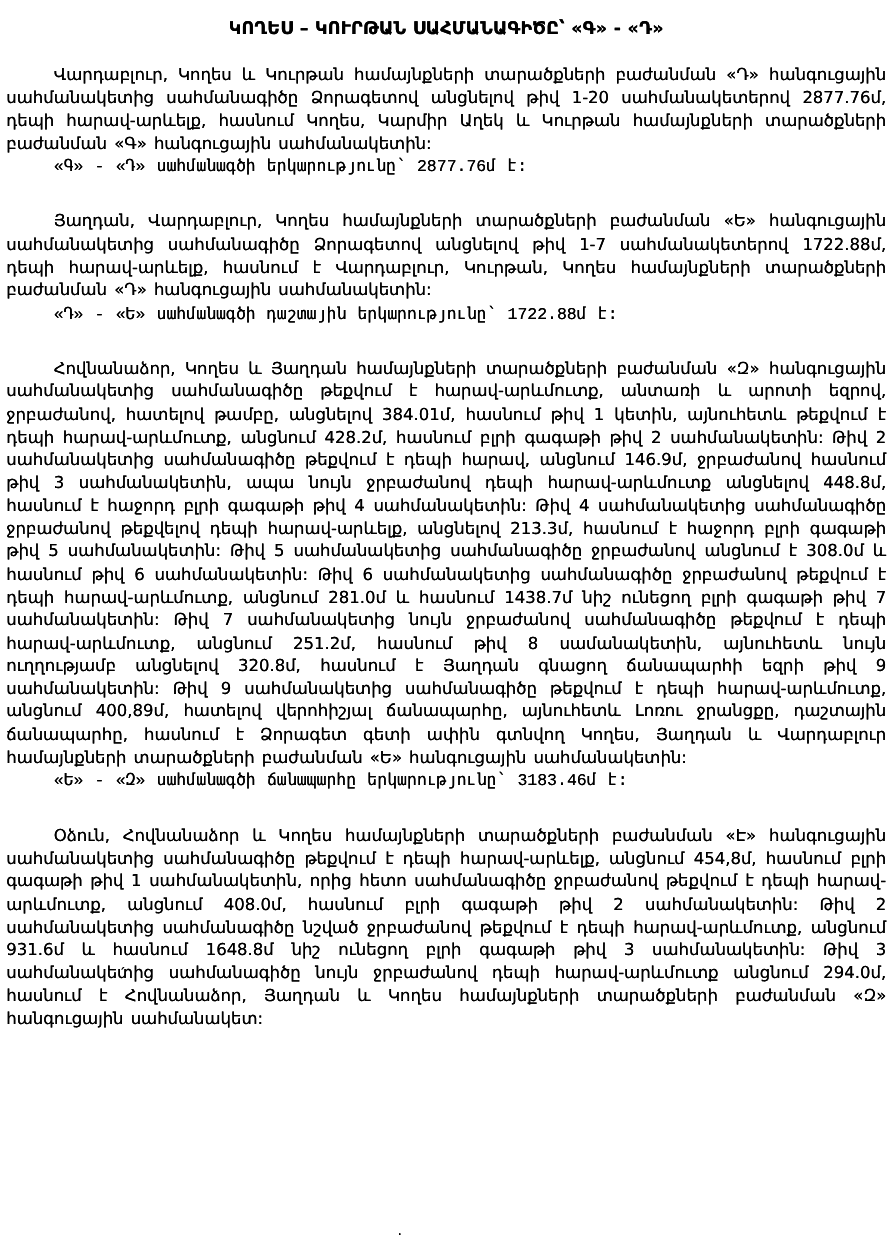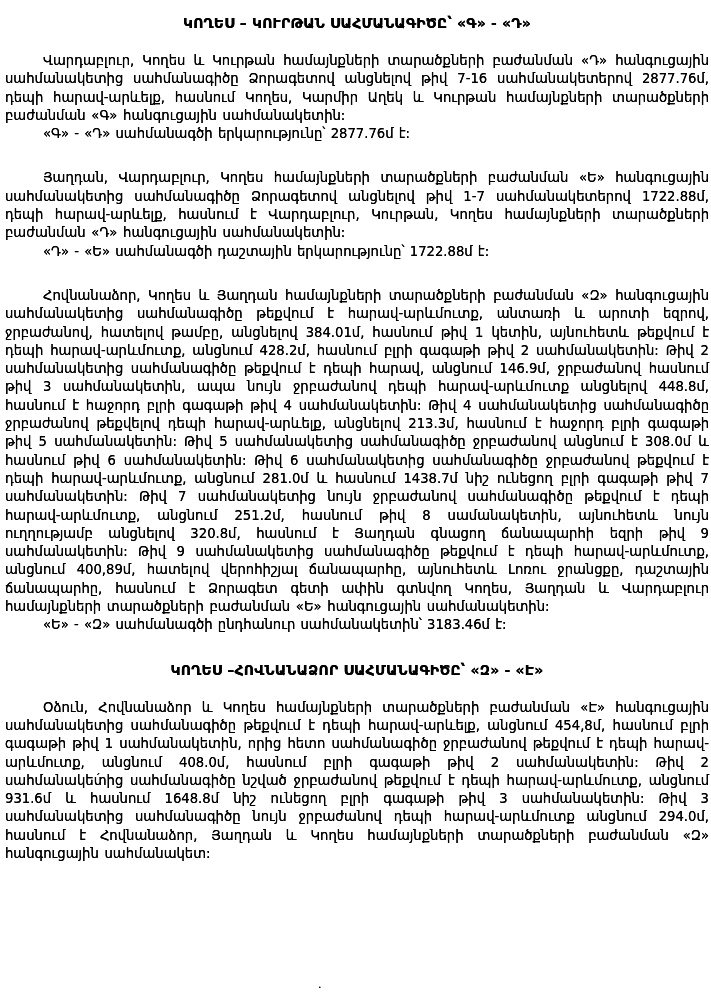--- a/index.html
+++ b/index.html
@@ -37,51 +37,51 @@
     margin: 20px 0 0 0;
     text-indent: 38px;
     text-align: justify;
     word-spacing: 1.5px;
   }
   .length-line {
     margin: 0;
     text-indent: 38px;
     text-align: left;
     word-spacing: 1px;
+    font-family: Liberation Mono, monospace;
   }
   .artifact {
     position: absolute;
     font-size: 11px;
     color: #000;
   }
   .artifact-tick { left: 95px; top: 770px; }
   .artifact-dot  { left: 318px; top: 976px; }
 </style>
 </head>
 <body>
 
 <div class="page">
 
   <section>
     <h2 class="section-title">ԿՈՂԵՍ – ԿՈՒՐԹԱՆ ՍԱՀՄԱՆԱԳԻԾԸ՝ «Գ» - «Դ»</h2>
-    <p class="body-paragraph">Վարդաբլուր, Կողես և Կուրթան համայնքների տարածքների բաժանման «Դ» հանգուցային սահմանակետից սահմանագիծը Ձորագետով անցնելով թիվ 7-16 սահմանակետերով 2877.76մ, դեպի հարավ-արևելք,  հասնում Կողես, Կարմիր Աղեկ և Կուրթան համայնքների տարածքների բաժանման «Գ» հանգուցային սահմանակետին:</p>
+    <p class="body-paragraph">Վարդաբլուր, Կողես և Կուրթան համայնքների տարածքների բաժանման «Դ» հանգուցային սահմանակետից սահմանագիծը Ձորագետով անցնելով թիվ 1-20 սահմանակետերով 2877.76մ, դեպի հարավ-արևելք,  հասնում Կողես, Կարմիր Աղեկ և Կուրթան համայնքների տարածքների բաժանման «Գ» հանգուցային սահմանակետին:</p>
     <p class="length-line">«Գ» - «Դ» սահմանագծի երկարությունը՝ 2877.76մ է:</p>
   </section>
 
   <section>
     <p class="body-paragraph">Յաղդան, Վարդաբլուր, Կողես համայնքների տարածքների բաժանման «Ե» հանգուցային սահմանակետից սահմանագիծը Ձորագետով անցնելով թիվ 1-7 սահմանակետերով 1722.88մ, դեպի հարավ-արևելք,  հասնում է Վարդաբլուր, Կուրթան, Կողես համայնքների տարածքների բաժանման «Դ» հանգուցային սահմանակետին:</p>
     <p class="length-line">«Դ» - «Ե» սահմանագծի դաշտային երկարությունը՝ 1722.88մ է:</p>
   </section>
 
   <section>
     <p class="body-paragraph">Հովնանաձոր, Կողես և Յաղդան համայնքների տարածքների բաժանման «Զ» հանգուցային սահմանակետից սահմանագիծը թեքվում է հարավ-արևմուտք, անտառի և արոտի եզրով, ջրբաժանով, հատելով թամբը, անցնելով 384.01մ, հասնում թիվ 1 կետին, այնուհետև թեքվում է դեպի հարավ-արևմուտք, անցնում 428.2մ, հասնում բլրի գագաթի թիվ 2 սահմանակետին: Թիվ 2 սահմանակետից  սահմանագիծը թեքվում է դեպի հարավ, անցնում 146.9մ, ջրբաժանով հասնում թիվ 3 սահմանակետին, ապա նույն ջրբաժանով դեպի հարավ-արևմուտք անցնելով  448.8մ, հասնում է հաջորդ բլրի գագաթի թիվ 4 սահմանակետին: Թիվ 4 սահմանակետից սահմանագիծը ջրբաժանով թեքվելով դեպի հարավ-արևելք, անցնելով 213.3մ, հասնում է հաջորդ բլրի գագաթի թիվ 5 սահմանակետին: Թիվ 5 սահմանակետից սահմանագիծը ջրբաժանով անցնում է 308.0մ և հասնում թիվ 6 սահմանակետին: Թիվ 6 սահմանակետից սահմանագիծը ջրբաժանով թեքվում է դեպի հարավ-արևմուտք, անցնում 281.0մ և հասնում 1438.7մ նիշ ունեցող բլրի գագաթի թիվ 7 սահմանակետին: Թիվ 7 սահմանակետից նույն ջրբաժանով սահմանագիծը թեքվում է դեպի հարավ-արևմուտք, անցնում 251.2մ, հասնում թիվ 8 սամանակետին, այնուհետև նույն ուղղությամբ անցնելով 320.8մ,  հասնում է Յաղդան գնացող ճանապարհի եզրի թիվ 9 սահմանակետին: Թիվ 9 սահմանակետից սահմանագիծը թեքվում է դեպի հարավ-արևմուտք, անցնում 400,89մ,  հատելով վերոհիշյալ ճանապարհը, այնուհետև Լոռու ջրանցքը, դաշտային ճանապարհը, հասնում է Ձորագետ գետի ափին գտնվող Կողես, Յաղդան և Վարդաբլուր համայնքների տարածքների բաժանման «Ե» հանգուցային սահմանակետին:</p>
-    <p class="length-line">«Ե» - «Զ» սահմանագծի ընդհանուր սահմանակետին՝ 3183.46մ է:</p>
+    <p class="length-line">«Ե» - «Զ» սահմանագծի ճանապարհը երկարությունը՝ 3183.46մ է:</p>
   </section>
 
   <section>
-    <h2 class="section-title">ԿՈՂԵՍ –ՀՈՎՆԱՆԱՁՈՐ ՍԱՀՄԱՆԱԳԻԾԸ՝ «Զ» - «Է»</h2>
     <p class="body-paragraph">Օձուն, Հովնանաձոր և Կողես համայնքների տարածքների բաժանման «Է» հանգուցային սահմանակետից սահմանագիծը թեքվում է դեպի հարավ-արևելք, անցնում 454,8մ, հասնում բլրի գագաթի թիվ 1 սահմանակետին, որից հետո սահմանագիծը ջրբաժանով թեքվում է դեպի հարավ-արևմուտք, անցնում 408.0մ, հասնում բլրի գագաթի թիվ 2 սահմանակետին: Թիվ 2 սահմանակետից սահմանագիծը նշված ջրբաժանով թեքվում է դեպի հարավ-արևմուտք, անցնում 931.6մ և հասնում 1648.8մ նիշ ունեցող բլրի գագաթի թիվ 3 սահմանակետին: Թիվ 3 սահմանակետից սահմանագիծը նույն ջրբաժանով դեպի հարավ-արևմուտք անցնում 294.0մ, հասնում է Հովնանաձոր, Յաղդան և Կողես համայնքների տարածքների բաժանման «Զ» հանգուցային սահմանակետ:</p>
   </section>
 
   <span class="artifact artifact-tick">ˊ</span>
   <span class="artifact artifact-dot">.</span>
 
 </div>
 
 </body></html>

